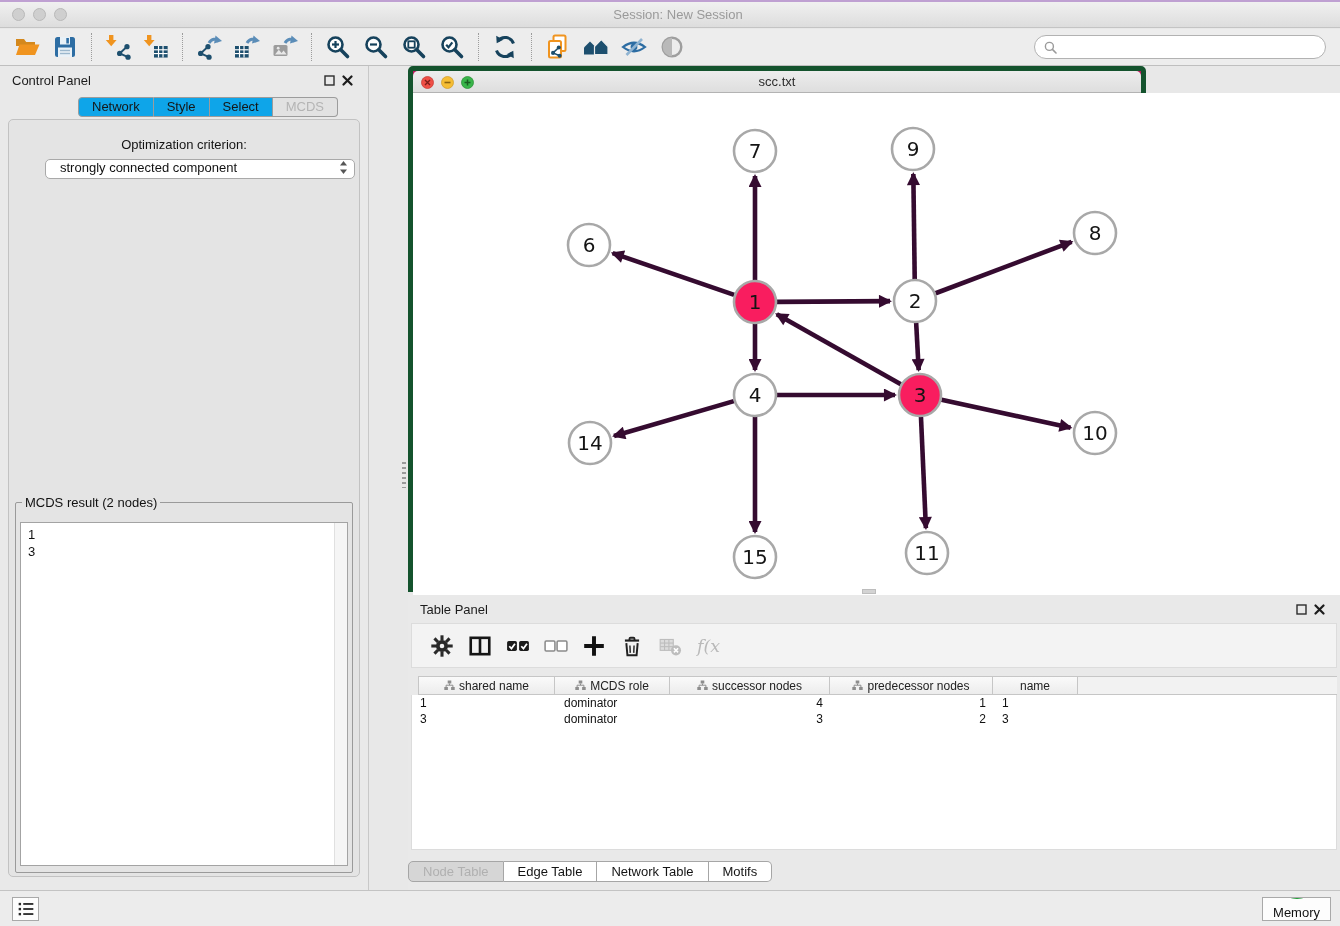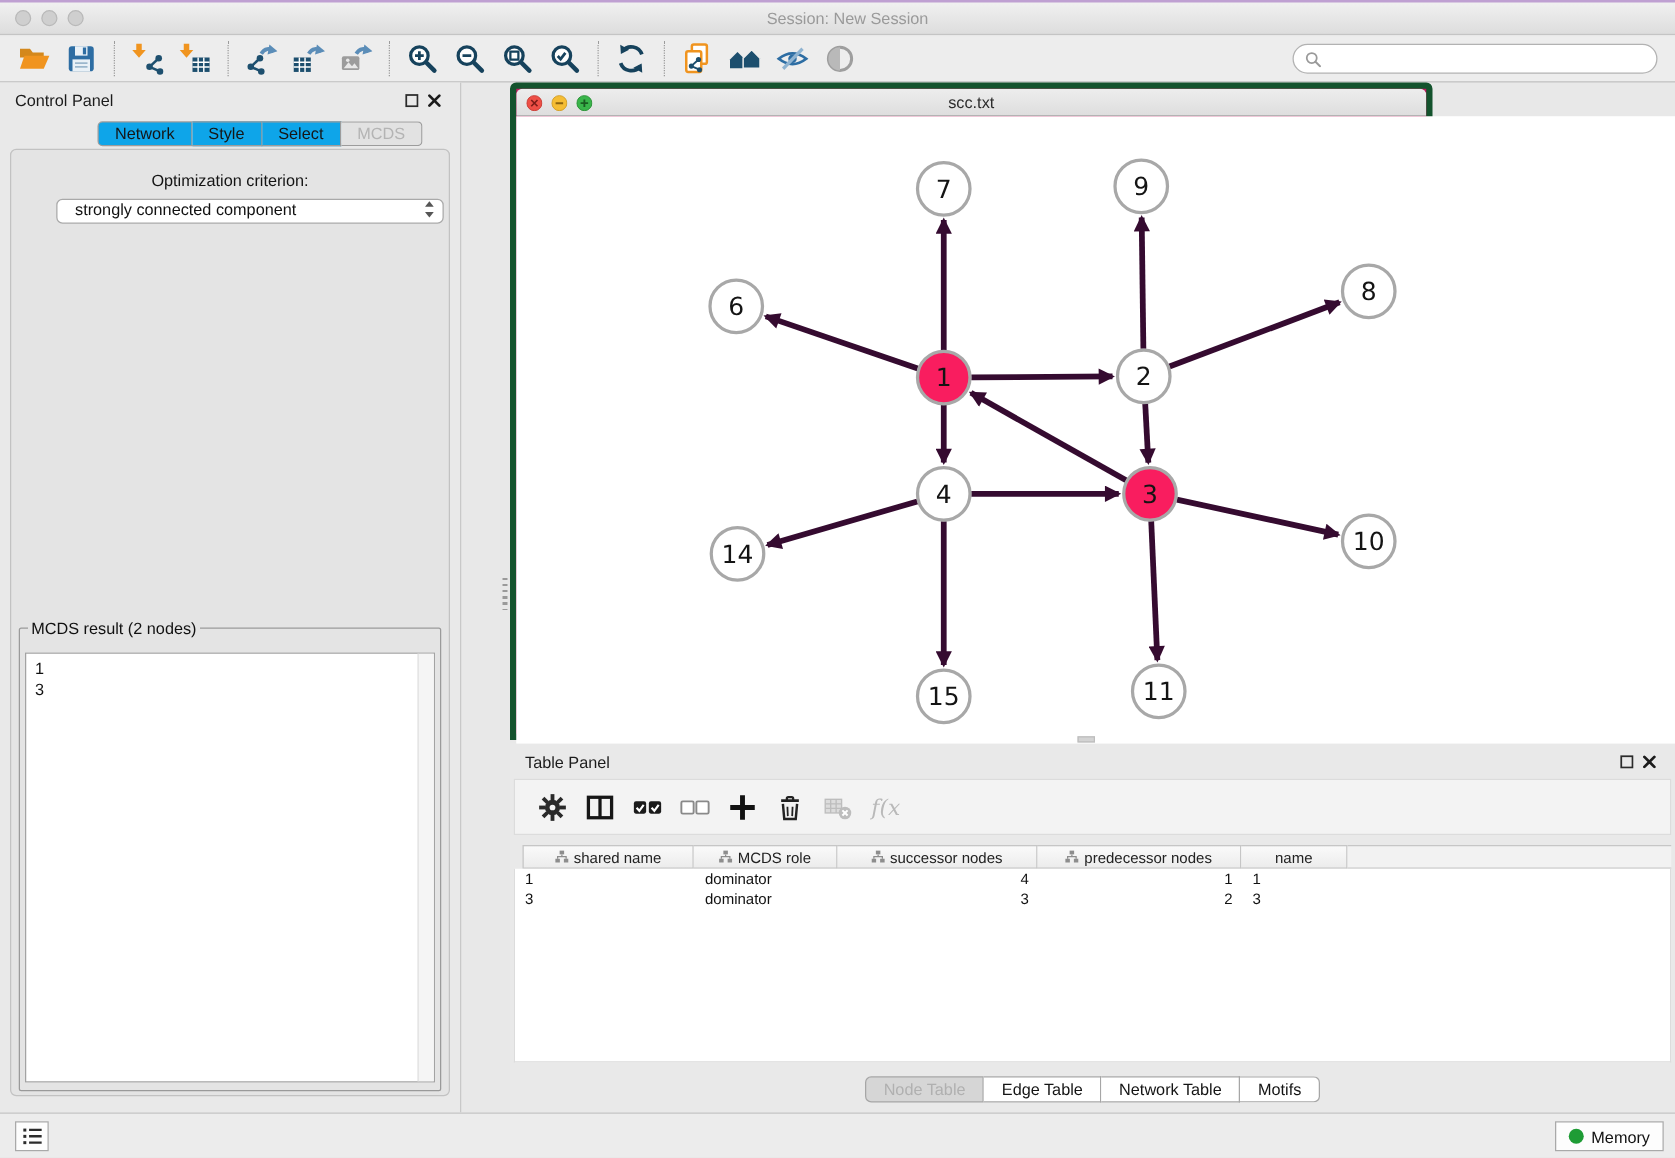--- a/index.html
+++ b/index.html
@@ -101,38 +101,38 @@
   .th-cell {
     display:flex; align-items:center; justify-content:center; gap:4px;
     background:linear-gradient(#fafafa,#ececec); border:1px solid #c6c6c6; border-left:none;
     font-size:12px; color:#222; cursor:pointer; overflow:hidden;
   }
   .th-cell:first-child { border-left:1px solid #c6c6c6; }
   .th-cell.filler { background:#f2f2f2; border-right:none; cursor:default; }
   .tbl-body { position:absolute; top:100px; left:3px; right:3px; height:155px; background:#fff; border:1px solid #dcdcdc; border-top:none; font-size:12px; }
   .tbl-row { display:flex; height:16px; line-height:16px; color:#111; cursor:pointer; }
   .tbl-row .td { padding:0 8px; overflow:hidden; white-space:nowrap; }
-  .tp-tabs { position:absolute; bottom:8px; left:0; right:0; display:flex; justify-content:center; }
+  .tp-tabs { position:absolute; bottom:8px; left:0; right:0; display:flex; justify-content:flex-start; }
   .tp-tab {
     height:21px; line-height:19px; padding:0 14px; background:#fff; border:1px solid #a6a6a6; border-left:none;
     font-size:13px; color:#141414; cursor:pointer;
   }
   .tp-tab:first-child { border-left:1px solid #a6a6a6; border-radius:5px 0 0 5px; }
   .tp-tab:last-child { border-radius:0 5px 5px 0; }
   .tp-tab.selected { background:#d6d6d6; color:#b0b0b0; }
   
   .statusbar { position:absolute; bottom:0; left:0; right:0; height:36px; background:#ececec; border-top:1px solid #c3c3c3; }
   .sb-list-btn {
     position:absolute; left:12px; top:6px; width:27px; height:24px;
     background:#fdfdfd; border:1px solid #a9a9a9; display:flex; align-items:center; justify-content:center; cursor:pointer;
   }
   .memory-btn {
     position:absolute; right:9px; top:6px; height:24px; padding:0 10px;
     background:#fdfdfd; border:1px solid #a9a9a9; display:flex; align-items:center; gap:6px;
-    font-size:13px; color:#111; cursor:pointer; font-family:inherit;
+    font-size:13px; color:#111; cursor:pointer; font-family:inherit;flex-direction:column;
   }
   .memory-dot { width:12px; height:12px; border-radius:50%; background:#1e9c35; }
 </style>
 </head>
 <body>
 
 <div class="top-accent"></div>
 
 <div class="titlebar">
   <div class="traffic">

